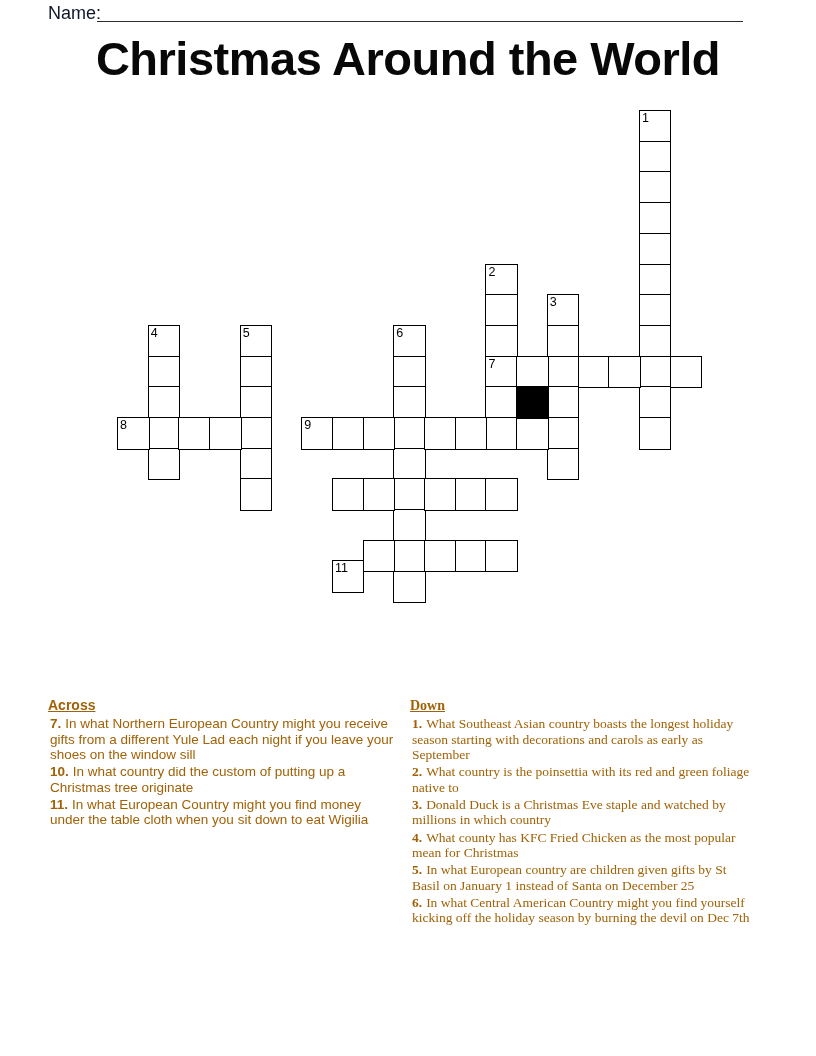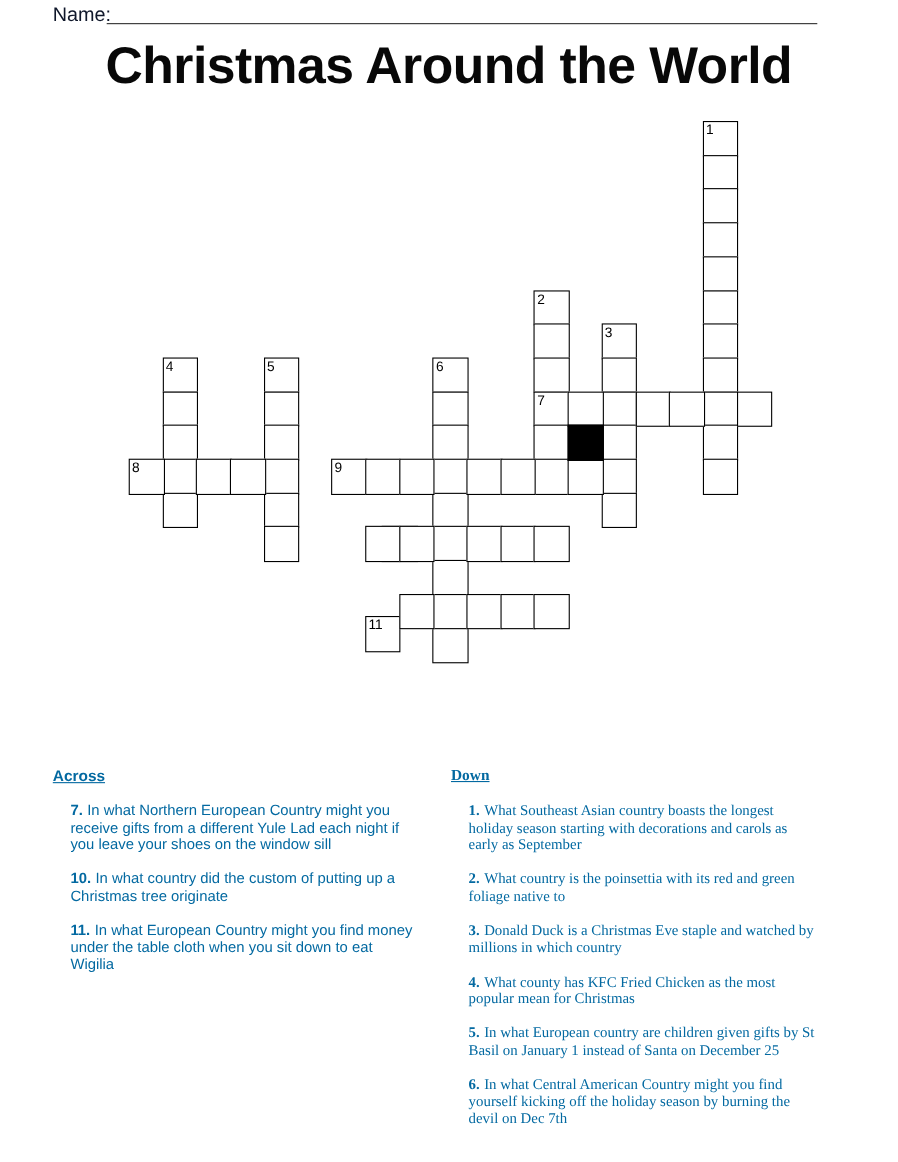--- a/index.html
+++ b/index.html
@@ -48,31 +48,31 @@
     position: absolute; left: 2px; top: 0px;
     font-size: 12.5px; line-height: 14px;
     color: #000;
   }
 
   
   .clue-col {
     position: absolute; top: 698px;
     width: 348px;
     font-size: 13.5px; line-height: 15.35px;
-    color: #0369a1;
+    color: #a16207;
   }
   .clue-col.across { left: 48px; }
   .clue-col.down   { left: 410px; font-family: Liberation Serif, serif; }
   .clue-col h2 {
     margin: 0 0 3px 0;
     font-size: 14px; font-weight: bold;
     text-decoration: underline;
     line-height: 15.35px;
   }
-  .clue { margin: 16px; }
+  .clue { margin: 2px; }
   .clue b { margin-right: 4px; }
 </style>
 </head>
 <body>
 
 <span class="name-label">Name:</span>
 <span class="name-line"></span>
 
 <h1 class="title">Christmas Around the World</h1>
 

